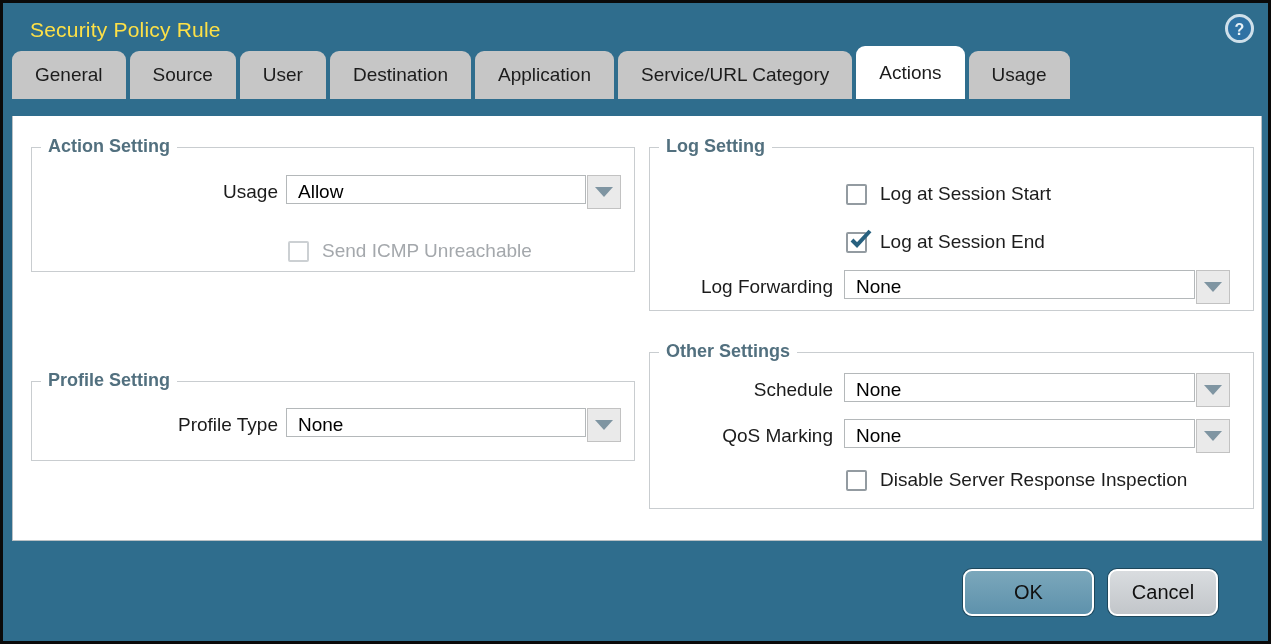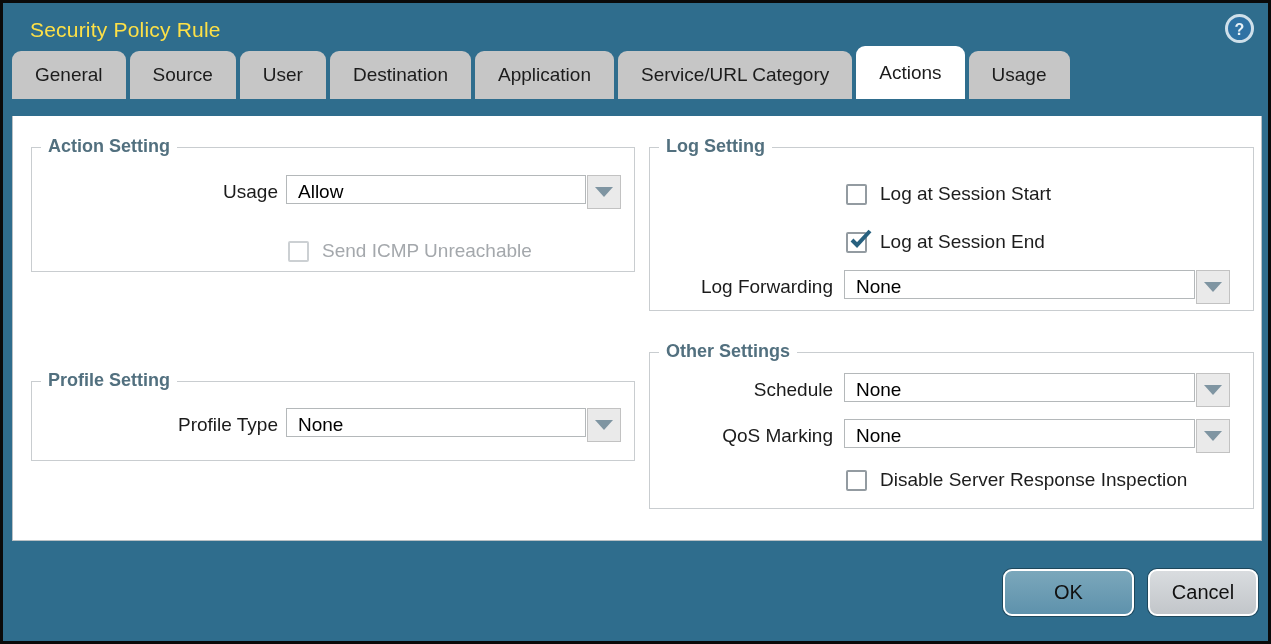--- a/index.html
+++ b/index.html
@@ -91,21 +91,21 @@
   .check-row.disabled .checkbox { border-color:#ccd0d3; cursor:default; }
   .check-label { margin-left:13px; font-size:19px; color:#1d1d1d; white-space:nowrap; }
   .check-row.disabled .check-label { color:#a4a8ac; }
 
   
   .btn {
     position:absolute; top:566px; height:47px;
     border:2px solid #ffffff; border-radius:9px;
     box-shadow:0 0 0 1px rgba(0,0,0,.35);
     font-size:20px; color:#111; font-family:"Liberation Sans",sans-serif;
-    display:flex; align-items:center; justify-content:center; cursor:pointer;margin-left:40px;
+    display:flex; align-items:center; justify-content:center; cursor:pointer;
   }
   .btn-ok {
     left:960px; width:131px;
     background:linear-gradient(#7ba7bb, #5e92ac);
   }
   .btn-cancel {
     left:1105px; width:110px;
     background:linear-gradient(#d9dcdf, #c2c6ca);
   }
 </style>

